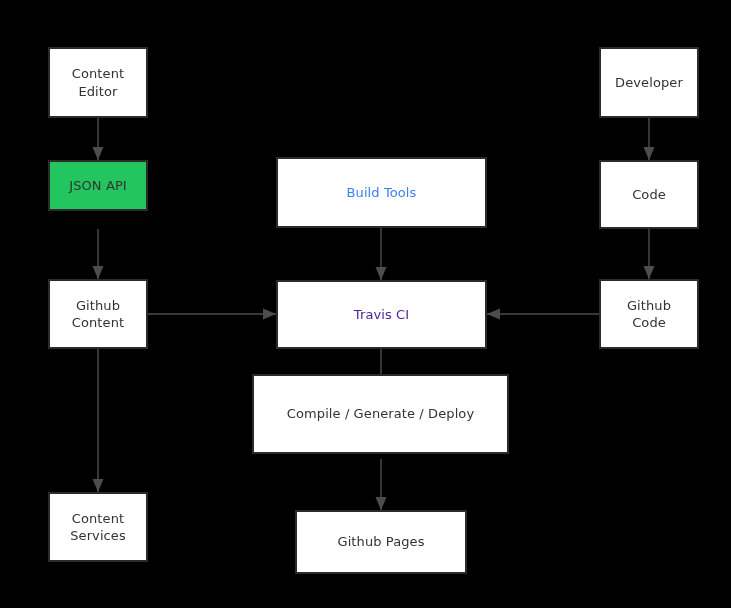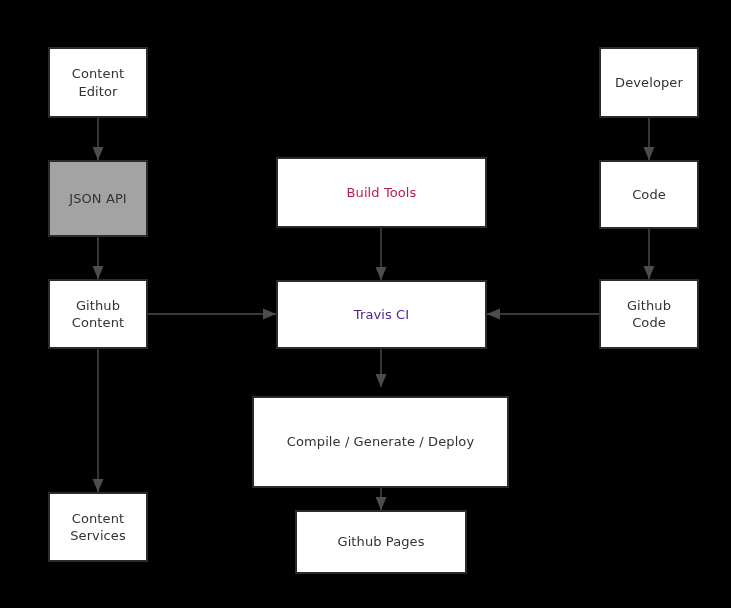--- a/index.html
+++ b/index.html
@@ -87,26 +87,26 @@
         <line x1="649" y1="229" x2="649" y2="279" stroke="#4d4d4d" stroke-width="1.4"></line>
         <polygon points="643.5,266 654.5,266 649,279" fill="#4d4d4d"></polygon>
       </g>
       <g>
         <line x1="599" y1="314" x2="487" y2="314" stroke="#4d4d4d" stroke-width="1.4"></line>
         <polygon points="500,308.5 500,319.5 487,314" fill="#4d4d4d"></polygon>
       </g>
     </svg>
 <div class="node" style="left: 48px; top: 47px; width: 100px; height: 71px; background: rgb(255, 255, 255); border-color: rgb(43, 43, 43); color: rgb(51, 51, 51);"><span>Content
 Editor</span></div>
-    <div class="node" style="left: 48px; top: 160px; width: 100px; height: 77px; background: #a3a3a3; border-color: rgb(43, 43, 43); color: rgb(51, 51, 51);"><span>JSON API</span></div>
+    <div class="node" style="left: 48px; top: 160px; width: 100px; height: 51px; background: #22c55e; border-color: rgb(43, 43, 43); color: rgb(51, 51, 51);"><span>JSON API</span></div>
     <div class="node" style="left: 48px; top: 279px; width: 100px; height: 70px; background: rgb(255, 255, 255); border-color: rgb(43, 43, 43); color: rgb(51, 51, 51);"><span>Github
 Content</span></div>
     <div class="node" style="left: 48px; top: 492px; width: 100px; height: 70px; background: rgb(255, 255, 255); border-color: rgb(43, 43, 43); color: rgb(51, 51, 51);"><span>Content
 Services</span></div>
-    <div class="node" style="left: 276px; top: 157px; width: 211px; height: 71px; background: rgb(255, 255, 255); border-color: rgb(43, 43, 43); color: #be185d;"><span>Build Tools</span></div>
+    <div class="node" style="left: 276px; top: 157px; width: 211px; height: 71px; background: rgb(255, 255, 255); border-color: rgb(43, 43, 43); color: #3b82f6;"><span>Build Tools</span></div>
     <div class="node" style="left: 276px; top: 280px; width: 211px; height: 69px; background: rgb(255, 255, 255); border-color: rgb(43, 43, 43); color: #4c1d95;"><span>Travis CI</span></div>
-    <div class="node" style="left: 252px; top: 396px; width: 257px; height: 92px; background: rgb(255, 255, 255); border-color: rgb(43, 43, 43); color: rgb(51, 51, 51);"><span>Compile / Generate / Deploy</span></div>
+    <div class="node" style="left: 252px; top: 374px; width: 257px; height: 80px; background: rgb(255, 255, 255); border-color: rgb(43, 43, 43); color: rgb(51, 51, 51);"><span>Compile / Generate / Deploy</span></div>
     <div class="node" style="left: 295px; top: 510px; width: 172px; height: 64px; background: rgb(255, 255, 255); border-color: rgb(43, 43, 43); color: rgb(51, 51, 51);"><span>Github Pages</span></div>
     <div class="node" style="left: 599px; top: 47px; width: 100px; height: 71px; background: rgb(255, 255, 255); border-color: rgb(43, 43, 43); color: rgb(51, 51, 51);"><span>Developer</span></div>
     <div class="node" style="left: 599px; top: 160px; width: 100px; height: 69px; background: rgb(255, 255, 255); border-color: rgb(43, 43, 43); color: rgb(51, 51, 51);"><span>Code</span></div>
     <div class="node" style="left: 599px; top: 279px; width: 100px; height: 70px; background: rgb(255, 255, 255); border-color: rgb(43, 43, 43); color: rgb(51, 51, 51);"><span>Github
 Code</span></div>
   </div>
 
 </body></html>

